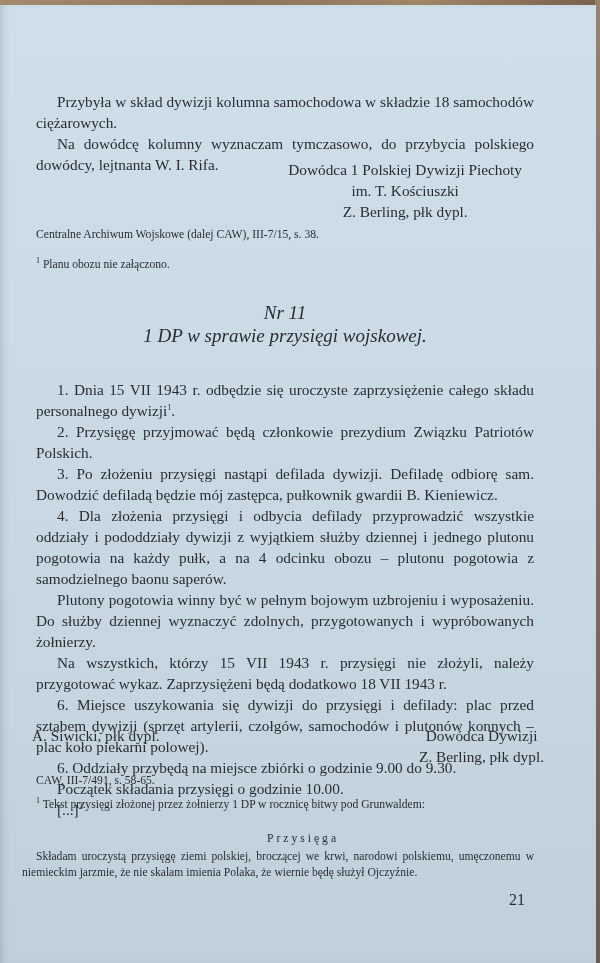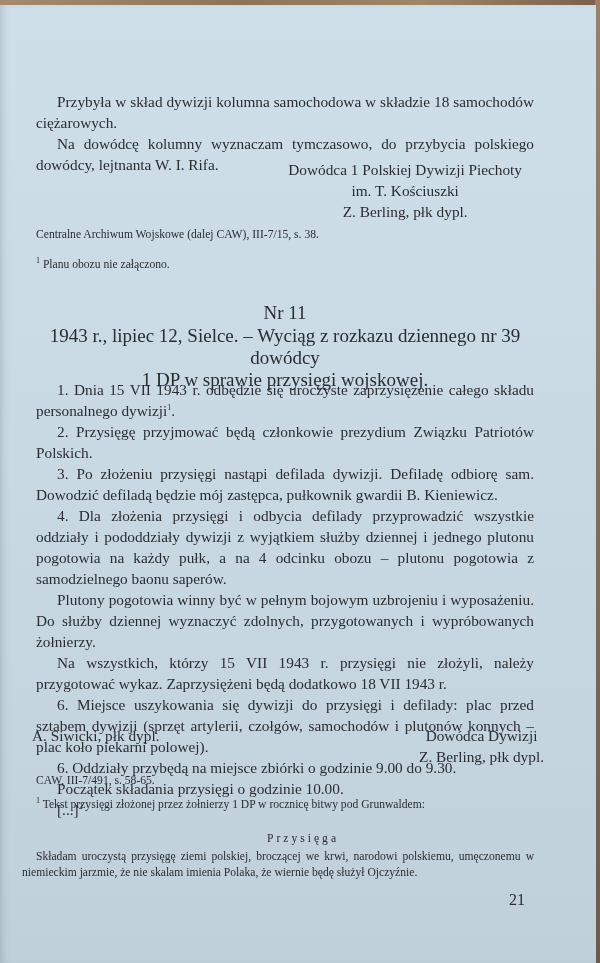--- a/index.html
+++ b/index.html
@@ -24,21 +24,21 @@
       box-shadow: inset 6px 0 10px -6px rgba(80,90,100,0.35);
     }
     .content {
       position: absolute; left: 36px; top: 0; width: 498px;
     }
     p { margin: 0; }
     .body-text { font-size: 15.3px; line-height: 21px; text-align: justify; }
     .indent { text-indent: 21px; }
     .sig-right { text-align: right; font-size: 15.3px; line-height: 21px; }
     .small { font-size: 11.6px; line-height: 16px; }
-    .heading { text-align: center; }
+    .heading { font-style: italic; text-align: center; }
     .nr { font-size: 19px; line-height: 24px; }
     .title { font-size: 19px; line-height: 22px; }
     .spaced { letter-spacing: 3px; text-align: center; }
     sup { font-size: 8px; vertical-align: super; line-height: 0; }
     .sigrow { display: flex; justify-content: space-between; font-size: 15.3px; line-height: 21px; }
     .sigcol-left span, .sigcol-right span { display: block; }
     .sigcol-right { text-align: center; }
     .page-number { position: absolute; left: 509px; top: 886px; font-size: 16px; }
   </style>
 </head>
@@ -63,21 +63,20 @@
 
     <p class="small" style="position:absolute; top:222px; left:0;">Centralne Archiwum Wojskowe (dalej CAW), III-7/15, s. 38.</p>
 
     <p class="small" style="position:absolute; top:252px; left:0;">
       <sup>1</sup>
       <span>Planu obozu nie załączono.</span>
     </p>
 
     <div class="heading" style="position:absolute; top:296px; left:-18px; width:534px;">
       <p class="nr">Nr 11</p>
-      <p class="title">1943 r., lipiec 12, Sielce. – Wyciąg z rozkazu dziennego nr 39 dowódcy</p>
       <p class="title">1 DP w sprawie przysięgi wojskowej.</p>
     </div>
 
     <div style="position:absolute; top:374px; width:498px;">
       <p class="body-text indent">
         <span>1. Dnia 15 VII 1943 r. odbędzie się uroczyste zaprzysiężenie całego składu personalnego dywizji</span><sup>1</sup><span>.</span>
       </p>
       <p class="body-text indent">2. Przysięgę przyjmować będą członkowie prezydium Związku Patriotów Polskich.</p>
       <p class="body-text indent">3. Po złożeniu przysięgi nastąpi defilada dywizji. Defiladę odbiorę sam. Dowodzić defiladą będzie mój zastępca, pułkownik gwardii B. Kieniewicz.</p>
       <p class="body-text indent">4. Dla złożenia przysięgi i odbycia defilady przyprowadzić wszystkie oddziały i pododdziały dywizji z wyjątkiem służby dziennej i jednego plutonu pogotowia na każdy pułk, a na 4 odcinku obozu – plutonu pogotowia z samodzielnego baonu saperów.</p>

